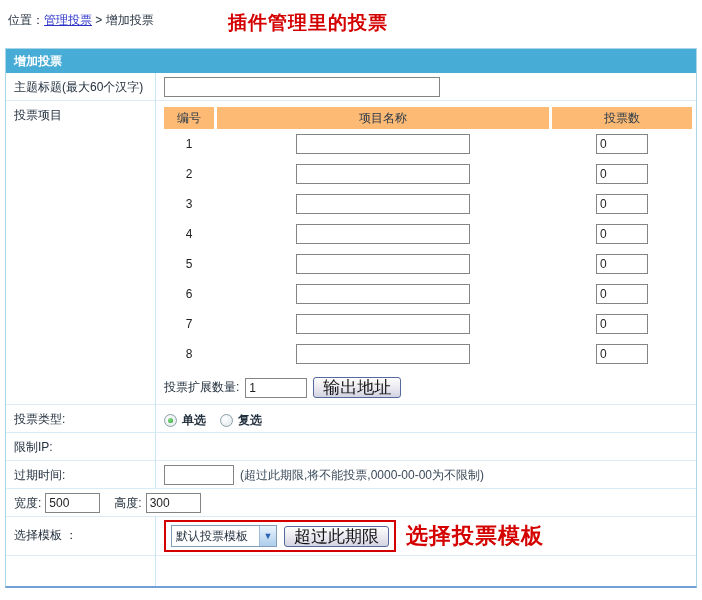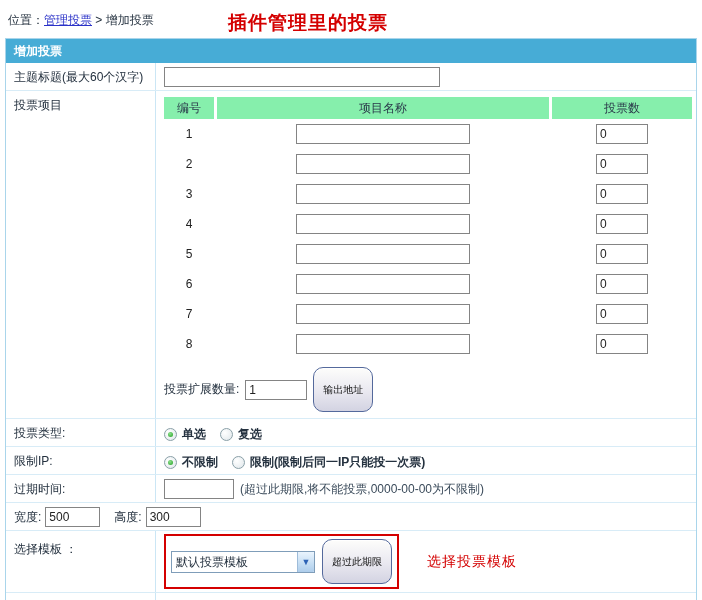--- a/index.html
+++ b/index.html
@@ -1,19 +1,19 @@
 <!DOCTYPE html>
 <html><head>
 <meta charset="utf-8">
 <style>
   * { box-sizing: border-box; margin: 0; padding: 0; }
   html, body { width: 702px; background: #fff; font-family: "Liberation Sans", "DejaVu Sans", sans-serif; font-size: 12px; color: #24313f; }
 
   
-  .topbar { position: relative; height: 38px; }
+  .topbar { position: relative; height: 48px; }
   .breadcrumb { position: absolute; left: 8px; top: 12px; font-size: 12px; color: #24313f; }
   .breadcrumb a { color: #2b32c8; text-decoration: underline; cursor: pointer; }
   .top-annotation { position: absolute; left: 228px; top: 10px; font-family: "Liberation Serif", "DejaVu Serif", serif; font-weight: bold; font-size: 19px; color: #d40000; letter-spacing: 1px; }
 
   
   .panel { margin: 0 5px; width: 692px; border: 1px solid #a9d5eb; border-bottom: 2px solid #6fa0d8; background: #fff; }
   .panel-header { height: 24px; line-height: 24px; background: #47acd6; color: #fff; font-weight: bold; padding-left: 8px; font-size: 12px; }
 
   .row { display: flex; border-bottom: 1px solid #d8ecf7; min-height: 28px; align-items: flex-end; }
   .row:last-child { border-bottom: none; }
@@ -21,48 +21,48 @@
   .cell-content { flex: 1; padding: 3px 8px; display: flex; align-items: center; flex-wrap: wrap; }
   .row.tall { align-items: flex-end; }
   .row.tall .cell-content { display: block; padding-top: 6px; padding-bottom: 6px; }
 
   input[type="text"] { border: 1px solid #848484; height: 20px; font-size: 12px; font-family: "Liberation Sans", sans-serif; padding: 2px 3px; background: #fff; color: #222; }
   .title-input { width: 276px; }
 
   
   .items-table { width: 528px; }
   .items-grid { display: grid; grid-template-columns: 50px 1fr 140px; column-gap: 3px; row-gap: 0; }
-  .hdr-cell { background: #86efac; height: 22px; line-height: 22px; text-align: center; color: #2a3a4a; }
+  .hdr-cell { background: #fdba74; height: 22px; line-height: 22px; text-align: center; color: #2a3a4a; }
   .item-row-cell { height: 30px; display: flex; align-items: center; justify-content: center; }
   .item-no { color: #222; }
   .item-name-input { width: 174px; }
   .item-votes-input { width: 52px; }
 
   .extend-row { margin-top: 8px; display: flex; align-items: center; gap: 6px; }
   .extend-input { width: 62px; }
 
   
-  .xp-btn { display: inline-block; border: 1px solid #54699c; border-radius: 10px; background: linear-gradient(180deg, #fdfdfb 0%, #e9e8f0 55%, #d3d3e2 100%); box-shadow: inset 0 1px 0 #ffffff; padding: 14px 9px; font-size: 10px; color: #101010; cursor: pointer; font-family: "Liberation Sans", sans-serif; line-height: 15px; }
+  .xp-btn { display: inline-block; border: 1px solid #54699c; border-radius: 3px; background: linear-gradient(180deg, #fdfdfb 0%, #e9e8f0 55%, #d3d3e2 100%); box-shadow: inset 0 1px 0 #ffffff; padding: 2px 9px; font-size: 17px; color: #101010; cursor: pointer; font-family: "Liberation Sans", sans-serif; line-height: 15px; }
 
   
   .radio-opt { display: inline-flex; align-items: center; margin-right: 14px; cursor: pointer; font-weight: bold; }
   .radio { width: 13px; height: 13px; border-radius: 50%; border: 1px solid #8aa0a8; background: radial-gradient(circle at 35% 35%, #ffffff, #dfe6ea); display: inline-block; position: relative; margin-right: 5px; flex: 0 0 13px; }
   .radio.checked::after { content: ""; position: absolute; left: 3px; top: 3px; right: 3px; bottom: 3px; border-radius: 50%; background: radial-gradient(circle at 40% 35%, #8ee08e, #1f9e1f); }
 
   .hint { color: #3a4a5a; margin-left: 6px; }
 
   .dim-label { margin-right: 4px; }
   .dim-input { width: 55px; margin-right: 14px; }
 
   
   .red-box { display: inline-flex; align-items: center; gap: 7px; border: 2px solid #d40000; padding: 3px 5px; }
-  .select-box { display: inline-flex; width: 144px; height: 22px; border: 1px solid #7f9db9; background: #fff; cursor: pointer; }
+  .select-box { display: inline-flex; width: 106px; height: 22px; border: 1px solid #7f9db9; background: #fff; cursor: pointer; }
   .select-value { flex: 1; line-height: 20px; padding-left: 4px; overflow: hidden; white-space: nowrap; }
   .select-arrow { width: 17px; border-left: 1px solid #9ebcd9; background: linear-gradient(180deg, #eaf4fd 0%, #c4ddf3 60%, #aecdeb 100%); border-radius: 0 1px 1px 0; display: flex; align-items: center; justify-content: center; color: #2c62b5; font-size: 9px; font-weight: bold; }
-  .template-annotation { font-family: "Liberation Serif", "DejaVu Serif", serif; font-weight: normal; font-size: 14px; color: #d40000; margin-left: 28px; letter-spacing: 1px; }
+  .template-annotation { font-family: "Liberation Serif", "DejaVu Serif", serif; font-weight: bold; font-size: 22px; color: #d40000; margin-left: 10px; letter-spacing: 1px; }
 
   .action-row .cell-content { gap: 6px; }
 </style>
 </head>
 <body>
 
 <div class="topbar">
   <div class="breadcrumb">
     <span>位置：</span><a>管理投票</a><span> &gt; </span><span>增加投票</span>
   </div>
@@ -171,30 +171,20 @@
       </span>
       <span class="radio-opt">
         <span class="radio"></span>
         <span>复选</span>
       </span>
     </div>
   </div>
 
   <div class="row">
     <div class="cell-label">限制IP:</div>
-    <div class="cell-content">
-      <span class="radio-opt">
-        <span class="radio checked"></span>
-        <span>不限制</span>
-      </span>
-      <span class="radio-opt">
-        <span class="radio"></span>
-        <span>限制(限制后同一IP只能投一次票)</span>
-      </span>
-    </div>
   </div>
 
   <div class="row">
     <div class="cell-label">过期时间:</div>
     <div class="cell-content">
       <input type="text" style="width: 70px;" value="">
       <span class="hint">(超过此期限,将不能投票,0000-00-00为不限制)</span>
     </div>
   </div>
 

